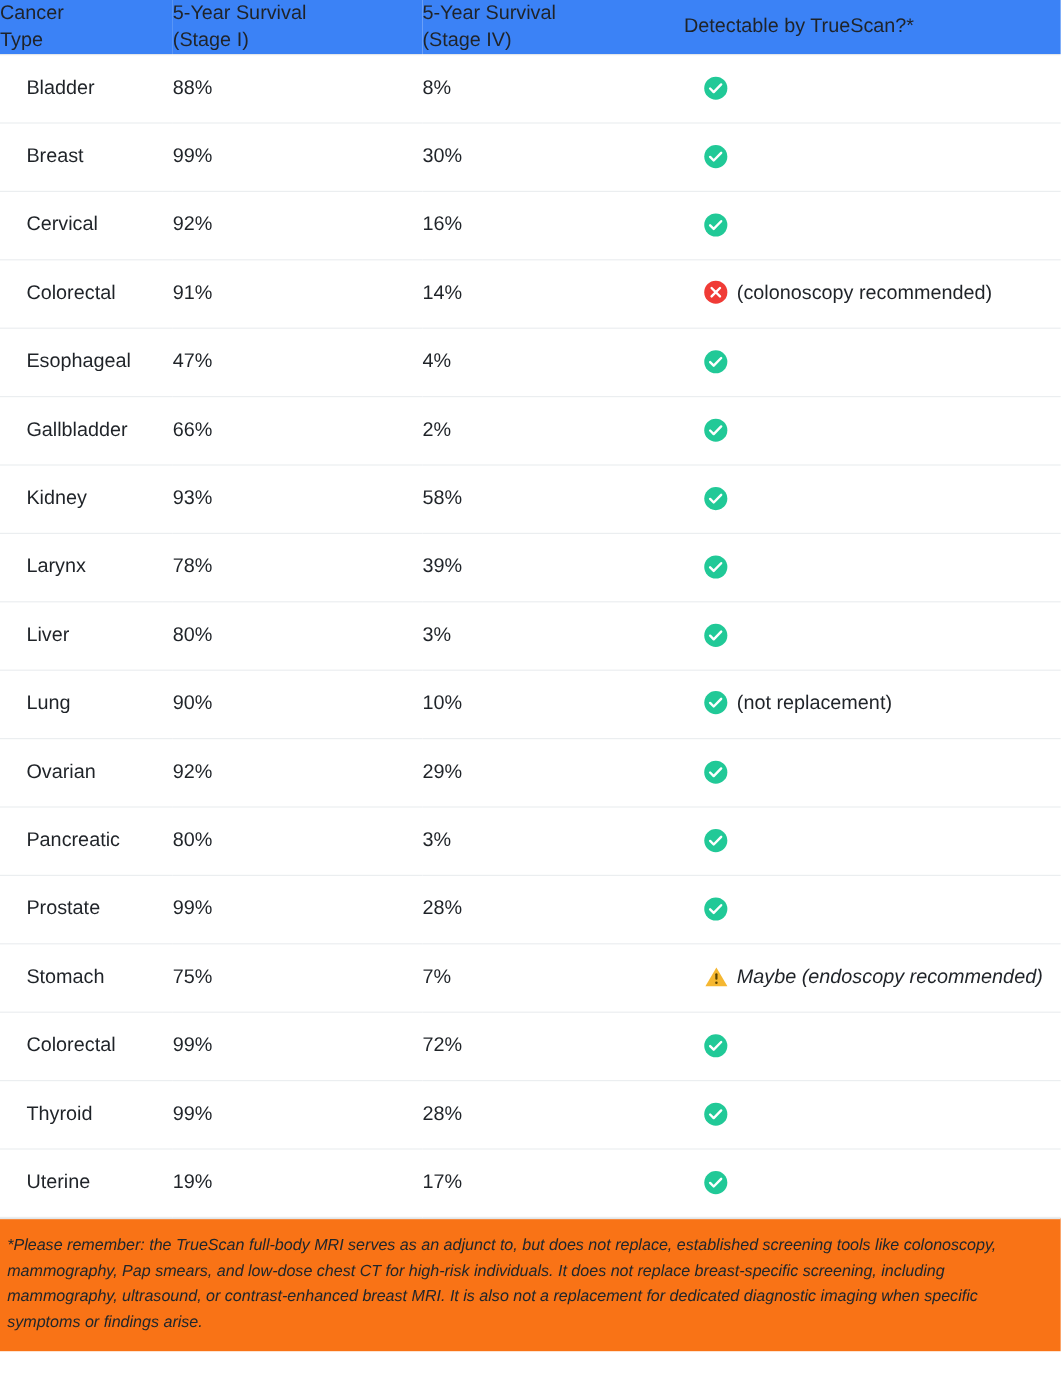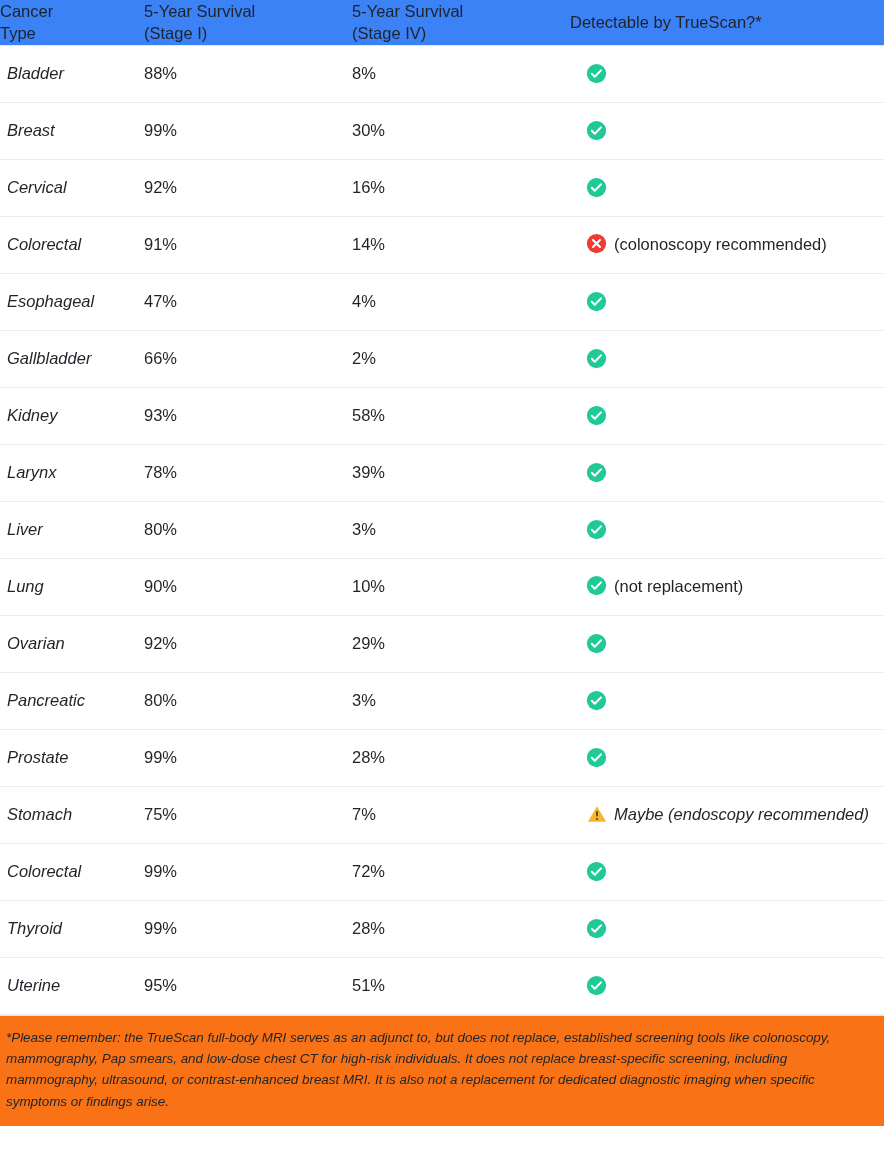--- a/index.html
+++ b/index.html
@@ -47,21 +47,21 @@
   th.col-stage4 { width: 218px; }
   th.col-detect { width: 314px; padding-left: 16px; }
 
   tbody td {
     font-size: 16.5px;
     line-height: 1.4;
     color: #1f2328;
     border-bottom: 1px solid #ebeef0;
     padding: 10px 12px;
   }
-  tbody td.c-type   { padding-left: 7px; font-style: italic; }
+  tbody td.c-type   { padding-left: 22px; }
   tbody td.c-detect { padding-left: 16px; }
   tbody tr { height: 57px; }
 
   .cell-flex {
     display: flex;
     gap: 7px;
   }
   .cell-flex.wrap {
     align-items: flex-start;
   }
@@ -353,22 +353,22 @@
                 <svg width="21" height="21" viewBox="0 0 24 24" aria-hidden="true">
                   <circle cx="12" cy="12" r="11" fill="#21c997"></circle>
                   <path d="M6.6 12.3l3.4 3.4 7.1-7.3" fill="none" stroke="#ffffff" stroke-width="2.3" stroke-linecap="round" stroke-linejoin="round"></path>
                 </svg>
               </span>
             </div>
           </td>
         </tr>
         <tr>
           <td class="c-type">Uterine</td>
-          <td class="c-stage1">95%</td>
-          <td class="c-stage4">51%</td>
+          <td class="c-stage1">19%</td>
+          <td class="c-stage4">17%</td>
           <td class="c-detect">
             <div class="cell-flex">
               <span class="icon">
                 <svg width="21" height="21" viewBox="0 0 24 24" aria-hidden="true">
                   <circle cx="12" cy="12" r="11" fill="#21c997"></circle>
                   <path d="M6.6 12.3l3.4 3.4 7.1-7.3" fill="none" stroke="#ffffff" stroke-width="2.3" stroke-linecap="round" stroke-linejoin="round"></path>
                 </svg>
               </span>
             </div>
           </td>

